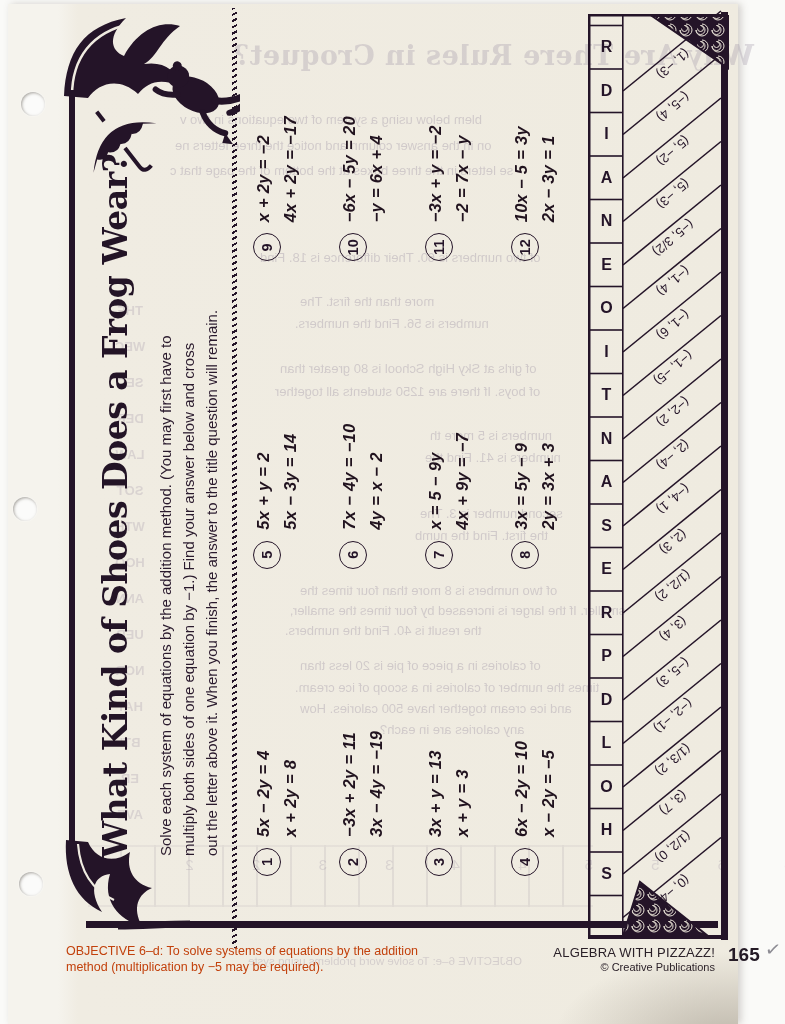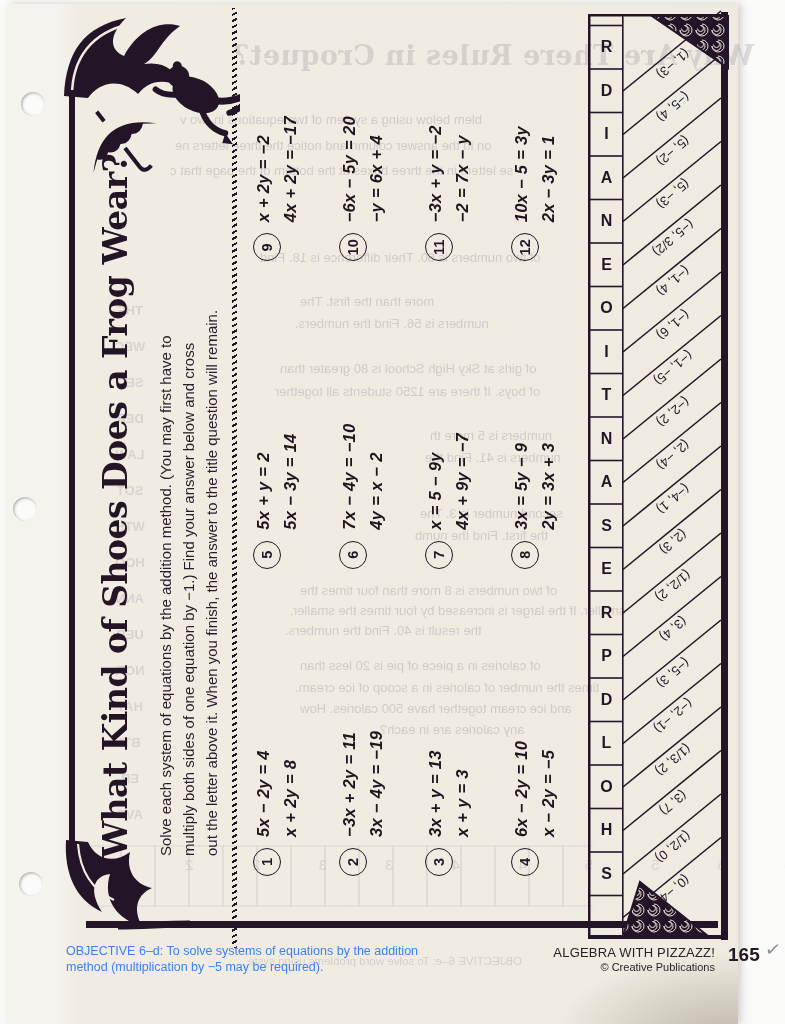--- a/index.html
+++ b/index.html
@@ -63,21 +63,21 @@
     color:#21131f;white-space:nowrap;letter-spacing:.3px;}
   
   .strip{position:absolute;left:582px;top:6px;width:150px;height:940px;}
   .cells{position:absolute;left:0;top:0;width:150px;height:940px;}
   .cell{position:absolute;left:6px;width:140px;height:43.5px;top:calc(19.5px + var(--i)*43.5px);}
   .slet{position:absolute;left:2px;top:0;width:33px;height:43.5px;display:flex;align-items:center;
     justify-content:center;font-size:16px;font-weight:bold;color:#241428;}
   .spair{position:absolute;left:36px;top:16px;width:98px;height:43.5px;display:flex;align-items:center;
     justify-content:center;font-size:13px;color:#241428;transform:rotate(140deg);white-space:nowrap;}
   
-  .obj{position:absolute;left:66px;top:944px;font-size:12.5px;line-height:15.5px;color:#3b82f6;}
+  .obj{position:absolute;left:66px;top:944px;font-size:12.5px;line-height:15.5px;color:#c2410c;}
   .brand{position:absolute;left:480px;top:945px;width:235px;text-align:right;color:#2a2028;}
   .brand .b1{font-size:13px;letter-spacing:.2px;}
   .brand .b2{font-size:11px;margin-top:1px;}
   .pageno{position:absolute;left:728px;top:944px;font-size:19px;font-weight:bold;color:#241a26;}
   .check{position:absolute;left:765px;top:938px;font-size:19px;color:#8d8c94;transform:rotate(8deg);}
   svg{display:block;}
 </style>
 </head>
 <body>
 

